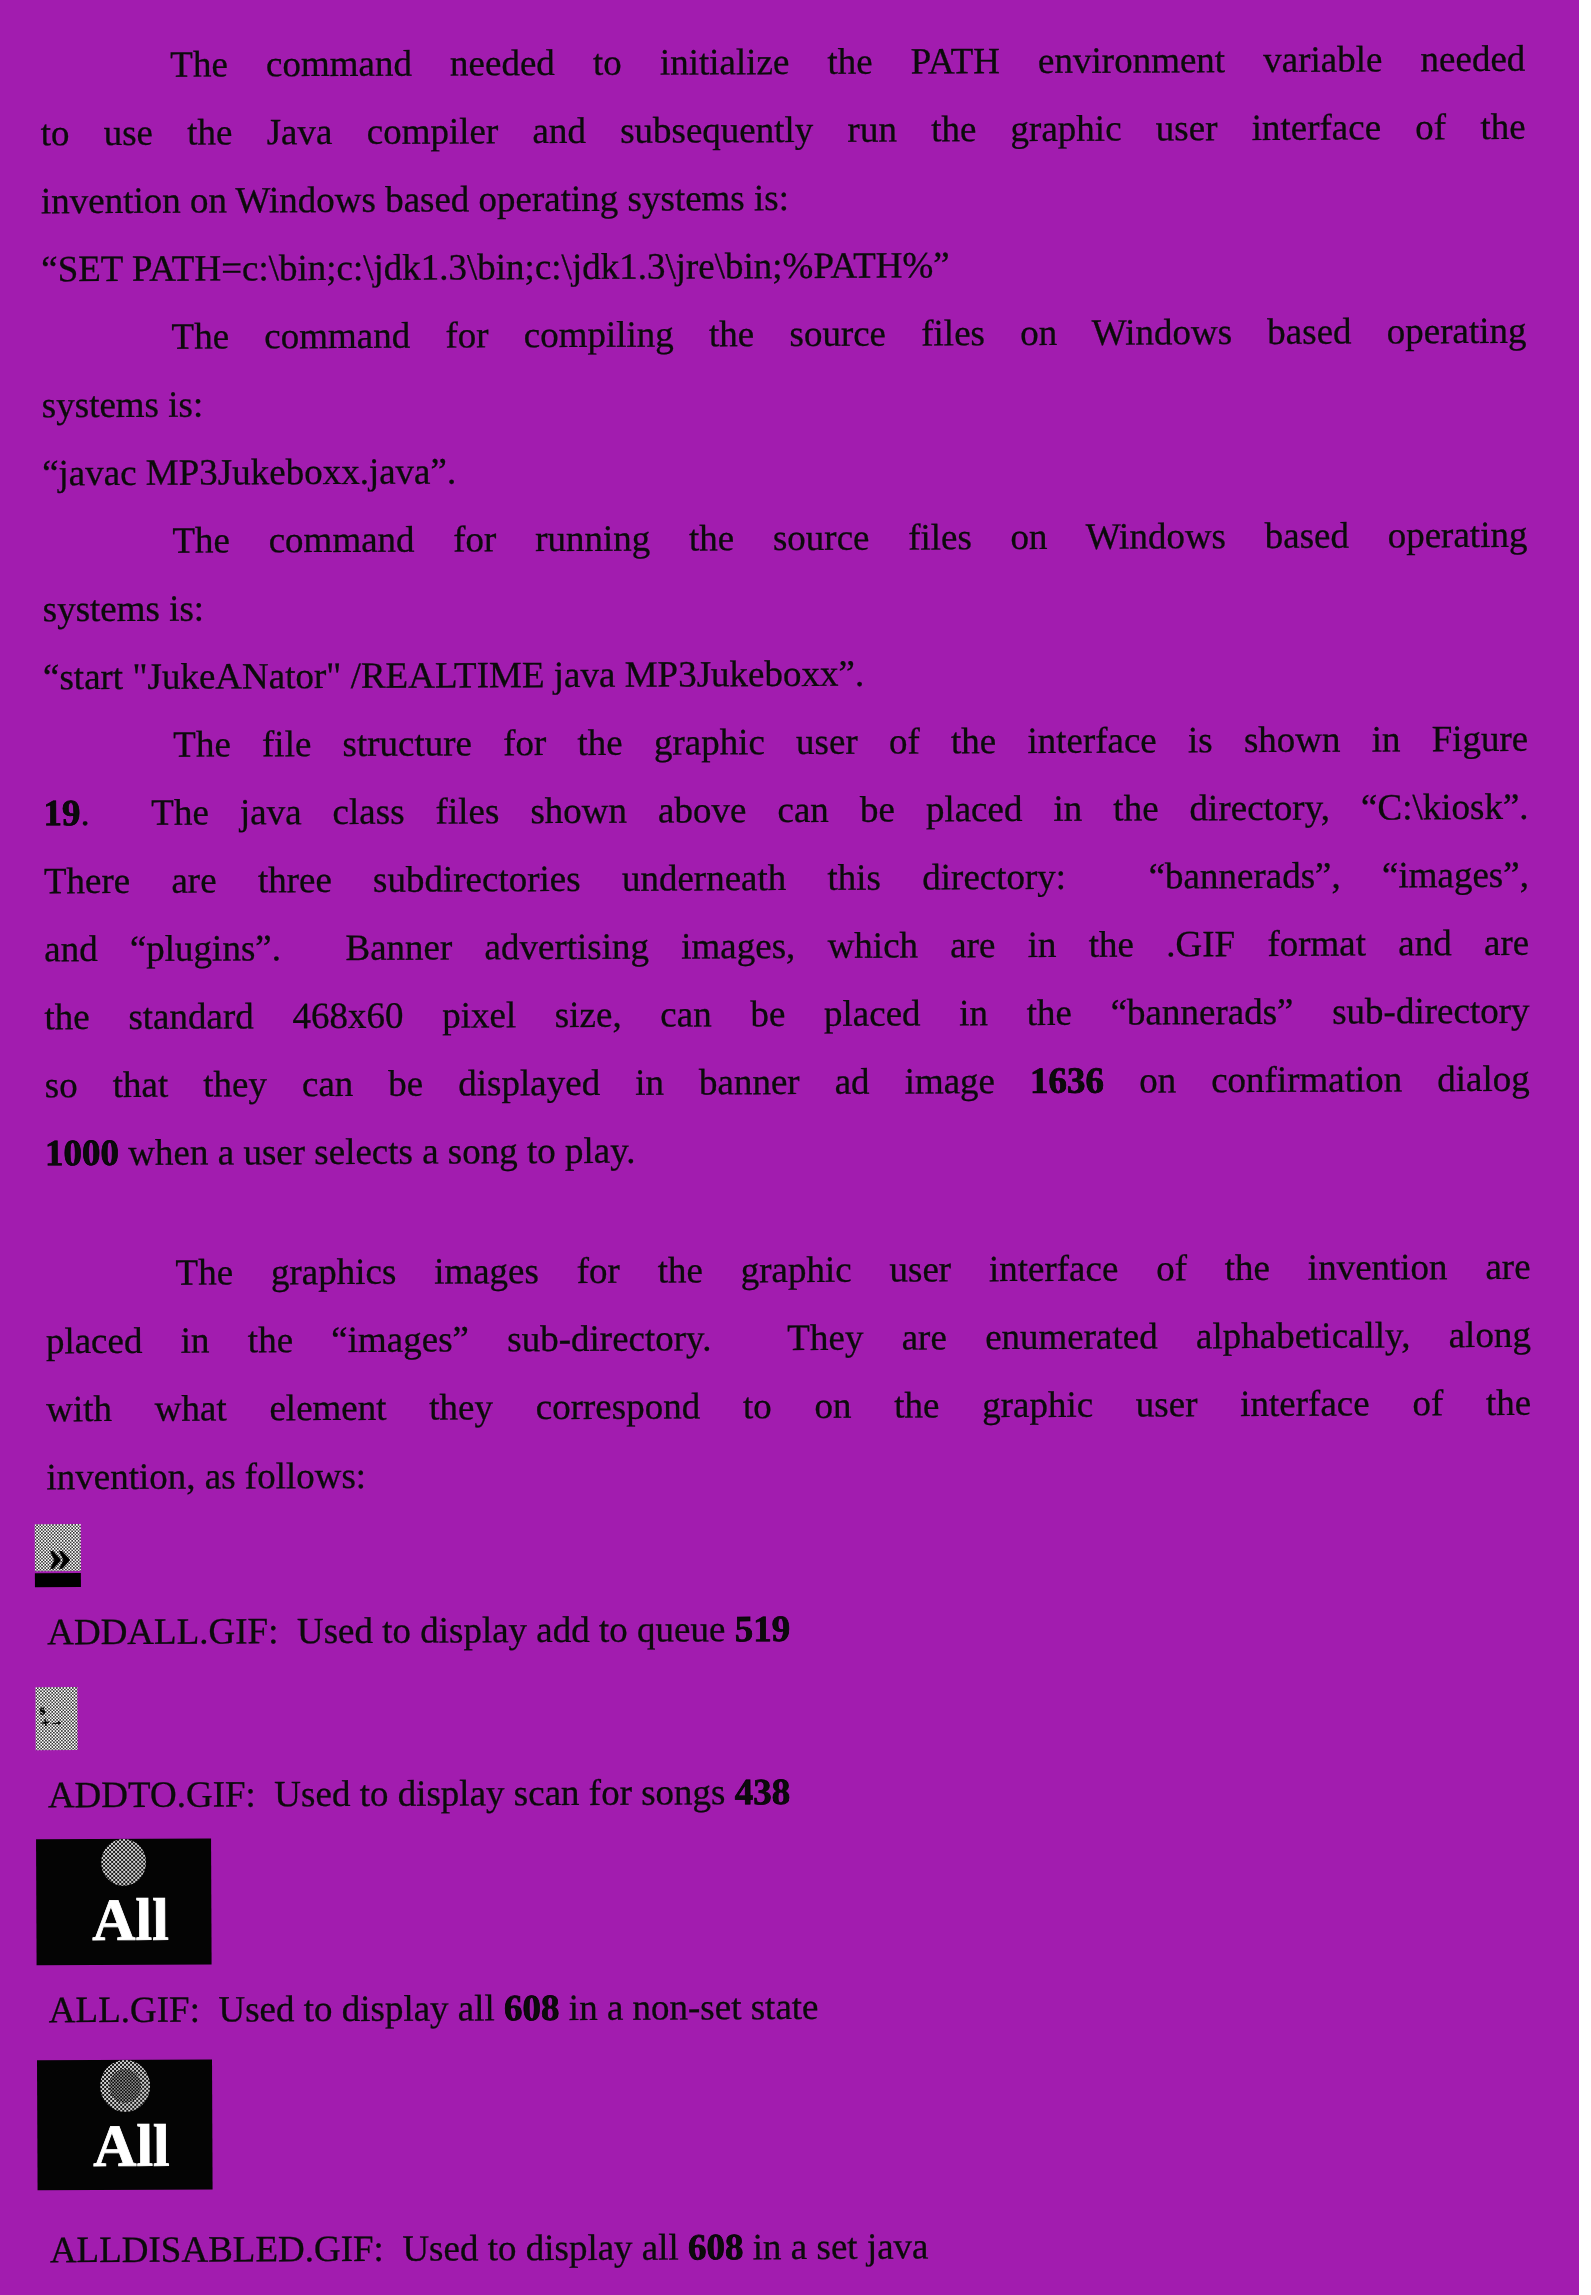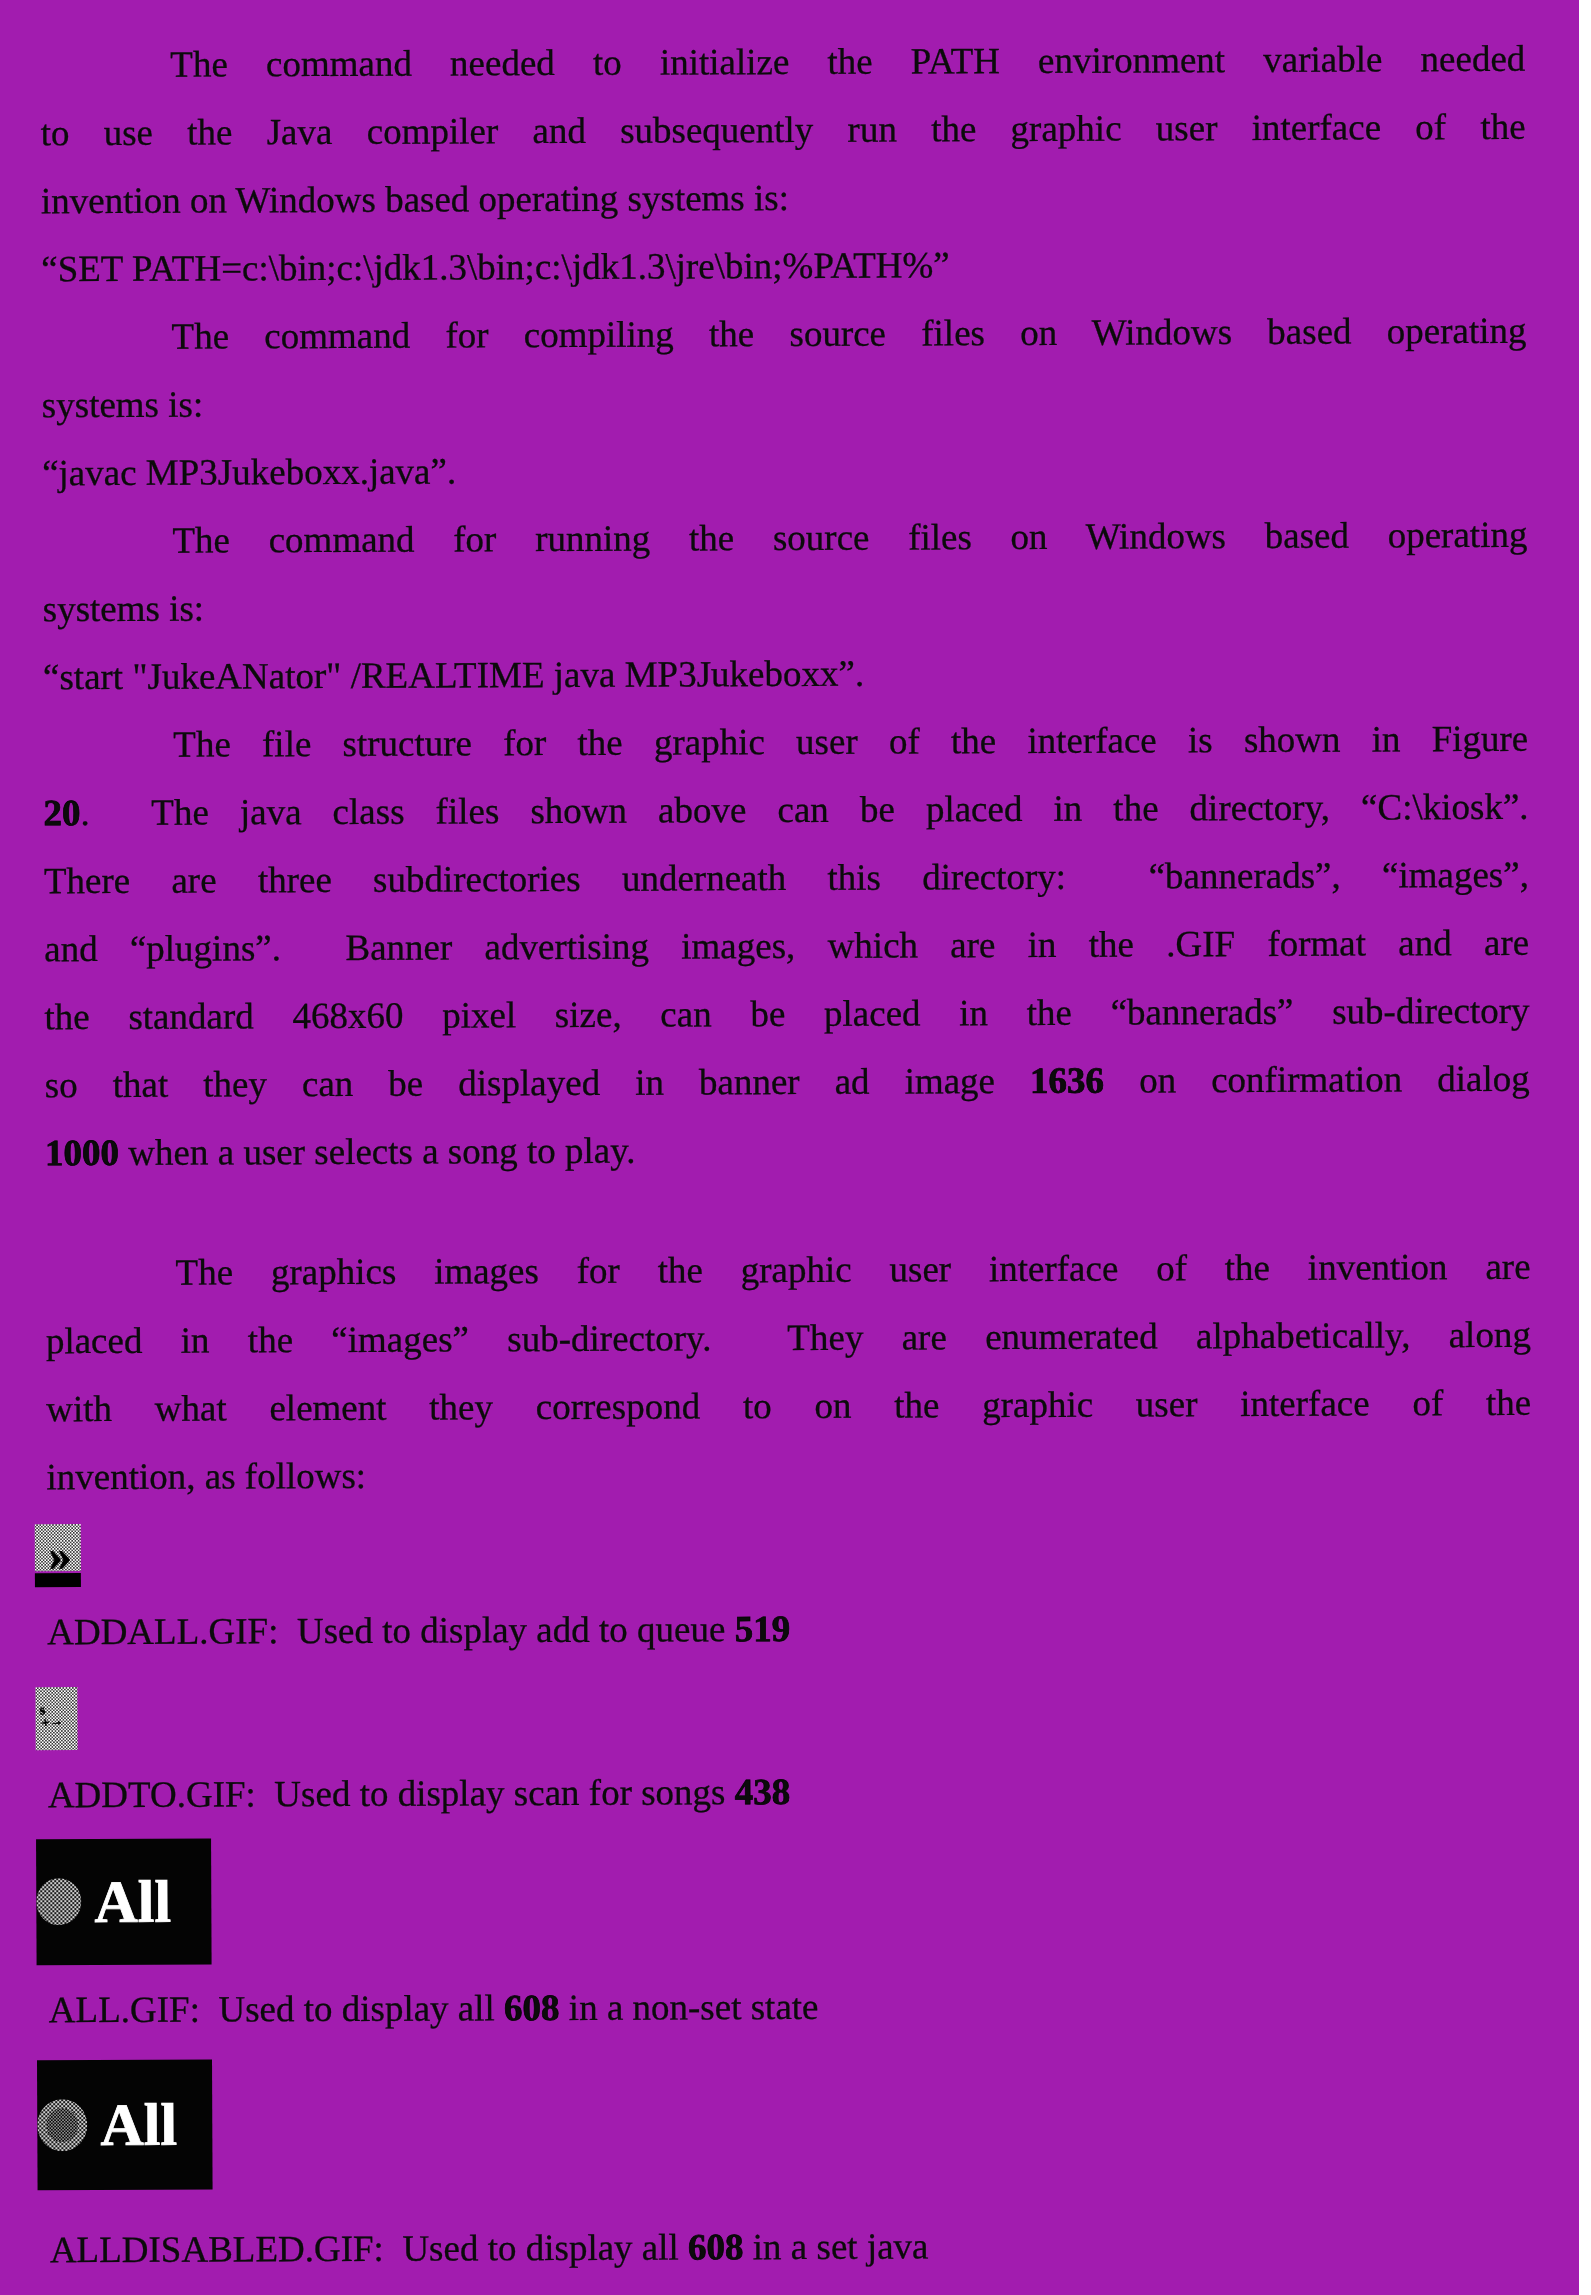--- a/index.html
+++ b/index.html
@@ -55,21 +55,21 @@
     position:absolute; left:4.9px; top:14.6px;
     font-size:13.8px; font-weight:700; color:#000;
     transform:rotate(-8deg); letter-spacing:0px;
     text-shadow:0 0 0.8px #000;
     line-height:13px; white-space:pre-line;
   }
 
   .btn-black {
     width:175px; background:#040404;
     display:flex; align-items:center;
-    box-sizing:border-box; 
+    box-sizing:border-box; flex-direction:column;
   }
   .fig-all { height:126px; margin-top:9.7px; }
   .fig-alldisabled { height:130px; margin-top:15.4px; }
   .oval {
     display:block; width:45px; height:47px; border-radius:50%;
     background-image:repeating-conic-gradient(#cfcfcf 0% 25%, #1a1a1a 0% 50%);
     background-size:4px 4px;
     flex:0 0 auto;
   }
   .oval.ring { width:50px; height:52px; position:relative; }
@@ -93,21 +93,21 @@
       <div class="line justify"><span>to use the Java compiler and subsequently run the graphic user interface of the</span></div>
       <div class="line"><span>invention on Windows based operating systems is:</span></div>
       <div class="line"><span>“SET PATH=c:\bin;c:\jdk1.3\bin;c:\jdk1.3\jre\bin;%PATH%”</span></div>
       <div class="line justify indent"><span>The command for compiling the source files on Windows based operating</span></div>
       <div class="line"><span>systems is:</span></div>
       <div class="line"><span>“javac MP3Jukeboxx.java”.</span></div>
       <div class="line justify indent"><span>The command for running the source files on Windows based operating</span></div>
       <div class="line"><span>systems is:</span></div>
       <div class="line"><span>“start "JukeANator" /REALTIME java MP3Jukeboxx”.</span></div>
       <div class="line justify indent"><span>The file structure for the graphic user of the interface is shown in Figure</span></div>
-      <div class="line justify"><b>20</b><span>.&nbsp; The java class files shown above can be placed in the directory, “C:\kiosk”.</span></div>
+      <div class="line justify"><b>19</b><span>.&nbsp; The java class files shown above can be placed in the directory, “C:\kiosk”.</span></div>
       <div class="line justify"><span>There are three subdirectories underneath this directory:&nbsp; “bannerads”, “images”,</span></div>
       <div class="line justify"><span>and “plugins”.&nbsp; Banner advertising images, which are in the .GIF format and are</span></div>
       <div class="line justify"><span>the standard 468x60 pixel size, can be placed in the “bannerads” sub-directory</span></div>
       <div class="line justify"><span>so that they can be displayed in banner ad image </span><b>1636</b><span> on confirmation dialog</span></div>
       <div class="line"><b>1000</b><span> when a user selects a song to play.</span></div>
       <div class="line justify indent gap"><span>The graphics images for the graphic user interface of the invention are</span></div>
       <div class="line justify"><span>placed in the “images” sub-directory.&nbsp; They are enumerated alphabetically, along</span></div>
       <div class="line justify"><span>with what element they correspond to on the graphic user interface of the</span></div>
       <div class="line"><span>invention, as follows:</span></div>
       <div class="fig fig-addall">

